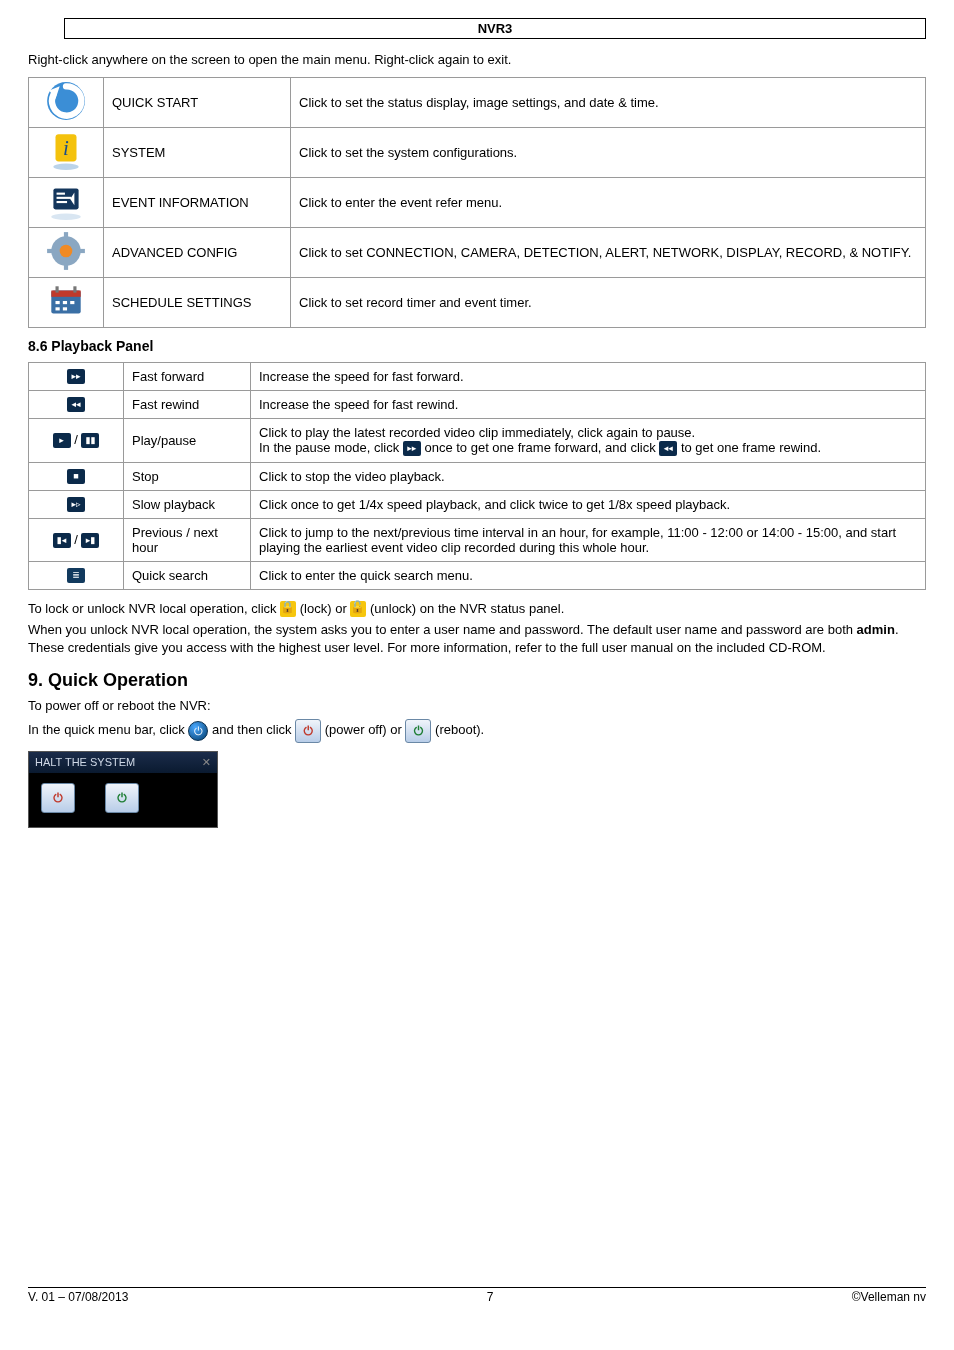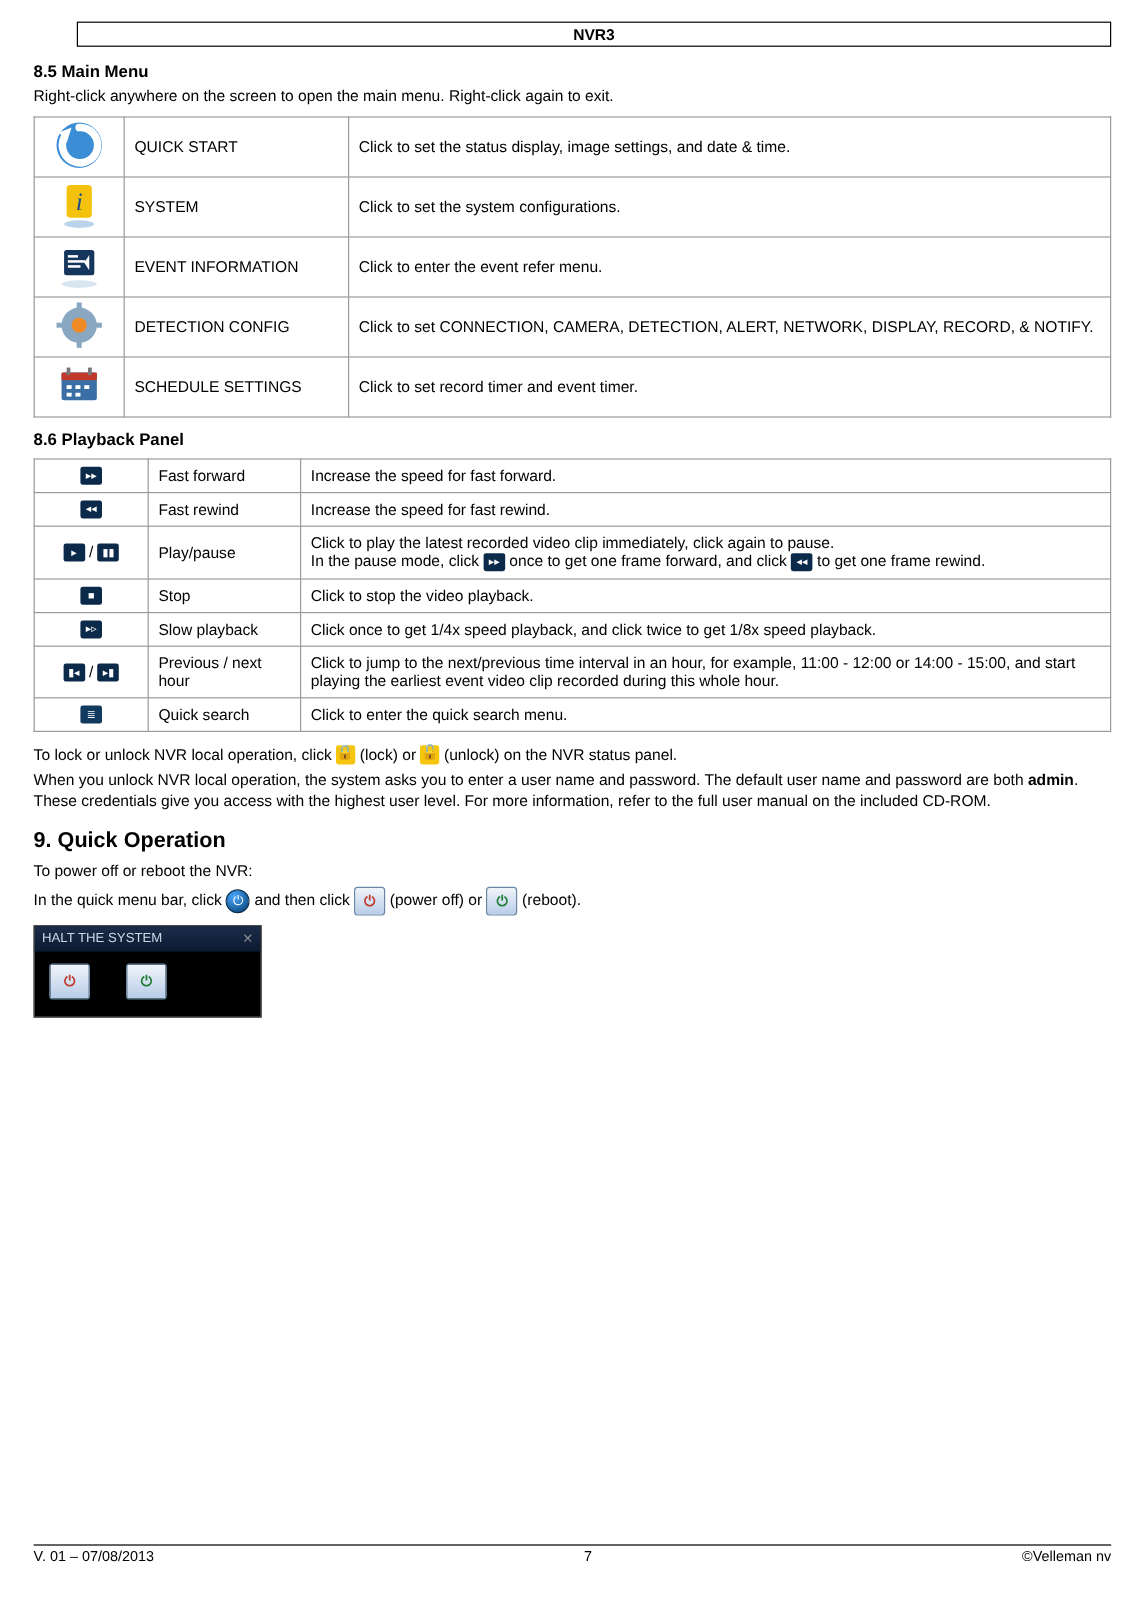--- a/index.html
+++ b/index.html
@@ -158,21 +158,20 @@
     bottom: 6px;
   }
 </style>
 </head>
 <body>
 
 <div class="page">
 
   <div class="header-box">NVR3</div>
 
-  <h2 class="section">8.5   Main Menu</h2>
   <p>Right-click anywhere on the screen to open the main menu. Right-click again to exit.</p>
 
   <table class="data">
     <tbody>
         <tr>
       <td class="iconcell">
         <svg class="big-icon" viewBox="0 0 40 40">
               <circle cx="20" cy="20" r="18" fill="#3b8ed6"></circle>
               <path d="M20 6 A14 14 0 1 1 8 14" fill="none" stroke="#fff" stroke-width="6" stroke-linecap="round"></path>
               <polygon points="4,10 14,6 10,18" fill="#fff"></polygon>
@@ -212,21 +211,21 @@
               <circle cx="20" cy="20" r="14" fill="#8aa7c2"></circle>
               <circle cx="20" cy="20" r="6" fill="#f08a24"></circle>
               <g fill="#8aa7c2">
                 <rect x="18" y="2" width="4" height="6"></rect>
                 <rect x="18" y="32" width="4" height="6"></rect>
                 <rect x="2" y="18" width="6" height="4"></rect>
                 <rect x="32" y="18" width="6" height="4"></rect>
               </g>
             </svg>
       </td>
-      <td class="labelcell">DETECTION CONFIG</td>
+      <td class="labelcell">ADVANCED CONFIG</td>
       <td>Click to set CONNECTION, CAMERA, DETECTION, ALERT, NETWORK, DISPLAY, RECORD, &amp; NOTIFY.</td>
     </tr>
     <tr>
       <td class="iconcell">
         <svg class="big-icon" viewBox="0 0 40 40">
               <rect x="6" y="10" width="28" height="22" rx="2" fill="#3a6fa5"></rect>
               <rect x="6" y="10" width="28" height="6" fill="#c0392b"></rect>
               <rect x="10" y="6" width="3" height="6" fill="#777"></rect>
               <rect x="27" y="6" width="3" height="6" fill="#777"></rect>
               <g fill="#fff">

